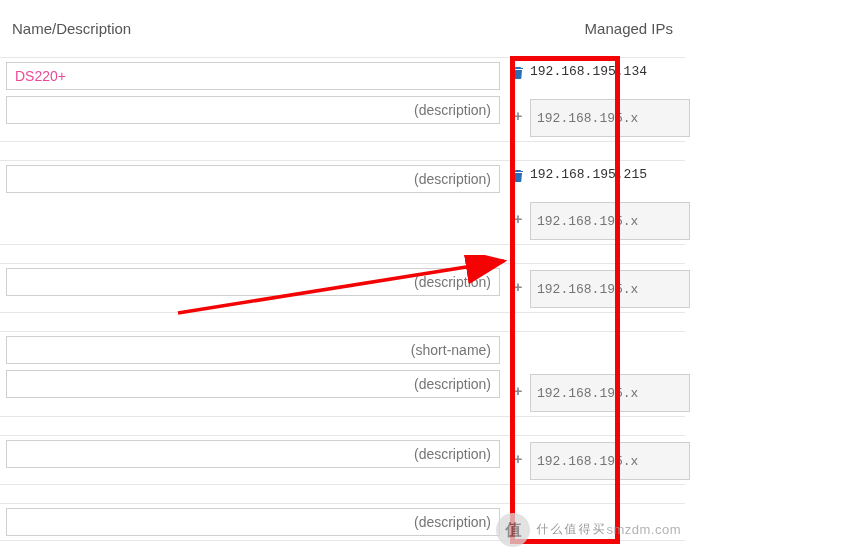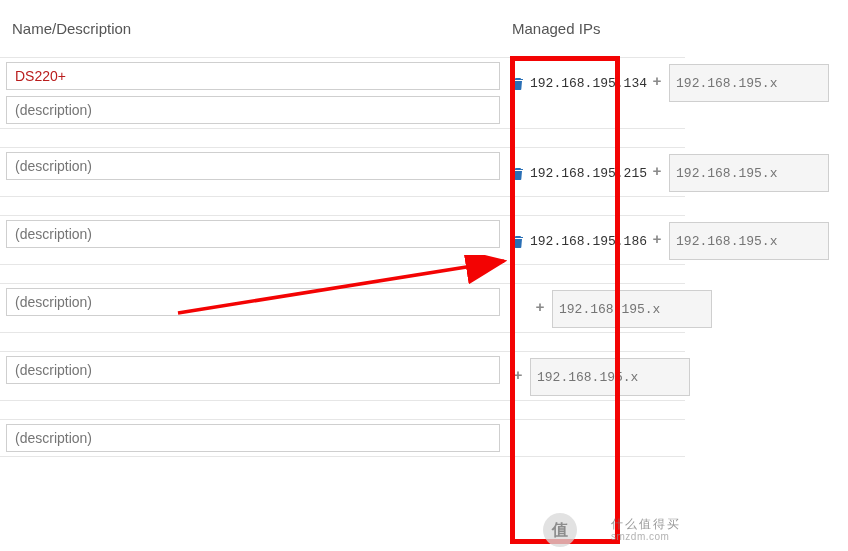--- a/index.html
+++ b/index.html
@@ -24,20 +24,21 @@
   .headers {
     display: flex;
     padding: 0 12px 20px 12px;
   }
   .col-left {
     width: 500px;
     flex: 0 0 500px;
   }
   .col-right {
     flex: 1;
+    text-align: right;
   }
   .header-label {
     color: #555;
     font-size: 15px;
   }
   .rows {
     display: flex;
     flex-direction: column;
   }
   .row-block {
@@ -54,35 +55,36 @@
     width: 494px;
     flex: 0 0 494px;
     display: flex;
     flex-direction: column;
     gap: 6px;
     margin-right: 12px;
   }
   .ip-col {
     flex: 1;
     display: flex;
-    flex-direction: row;
-    gap: 4px;
+    flex-direction: column;
+    gap: 20px;
     padding-top: 2px;
   }
   .txt-input {
     width: 100%;
     height: 28px;
     border: 1px solid #cfcfcf;
     padding: 4px 8px;
     font-size: 14px;
-    color: #b91c1c;
+    color: #ec4899;
     background: #fff;
   }
   .txt-input.placeholder-style {
     color: #14532d;
+    text-align: right;
   }
   .ip-line {
     display: flex;
     align-items: center;
     gap: 6px;
     font-family: "Courier New", monospace;
     font-size: 13px;
   }
   .ip-text {
     color: #333;
@@ -165,29 +167,28 @@
     background: #d9d9d9;
     color: #666;
     display: flex;
     align-items: center;
     justify-content: center;
     font-weight: bold;
     font-size: 16px;
   }
   .wm-text {
     display: flex;
-    flex-direction: column;
+    flex-direction: row;
     font-size: 12px;
     color: #777;
     line-height: 1.2;
     letter-spacing: 2px;
-    margin-left: 28px;
   }
   .wm-text .sub {
-    font-size: 10px;
+    font-size: 13px;
     letter-spacing: 0.5px;
     color: #999;
   }
 </style>
 </head>
 <body>
 
 <div class="page">
 
   <div class="headers">
@@ -241,36 +242,29 @@
         </div>
       </div>
     </div>
 
     <div class="row-block">
       <div class="name-col">
         <input class="txt-input placeholder-style" placeholder="(description)" style="">
       </div>
       <div class="ip-col">
         <div class="ip-line">
-          <span class="trash-icon">
-            <svg viewBox="0 0 12 14">
-                <path fill="currentColor" d="M1 3h10v1H1zM2 5h8l-.7 8.2c0 .4-.4.8-.8.8H3.5c-.4 0-.8-.4-.8-.8L2 5zm2-3h4c.5 0 1 .5 1 1v1H3V3c0-.5.5-1 1-1z"></path>
-              </svg>
-          </span>
-          <span class="ip-text">192.168.195.186</span>
-        </div>
-        <div class="ip-line">
-          <span class="plus-icon">+</span>
-          <input class="ip-add-input" placeholder="192.168.195.x" style="">
-        </div>
-      </div>
-    </div>
-
-    <div class="row-block">
-      <div class="name-col">
+          <span class="plus-icon">+</span>
+          <input class="ip-add-input" placeholder="192.168.195.x" style="">
+        </div>
+      </div>
+    </div>
+
+    <div class="row-block">
+      <div class="name-col">
+        <input class="txt-input placeholder-style" placeholder="(short-name)" style="">
         <input class="txt-input placeholder-style" placeholder="(description)" style="">
       </div>
       <div class="ip-col">
         <div class="ip-line" style="visibility:hidden;height:16px;">
           <span class="trash-icon"></span>
           <span class="ip-text"></span>
         </div>
         <div class="ip-line">
           <span class="plus-icon">+</span>
           <input class="ip-add-input" placeholder="192.168.195.x" style="">

